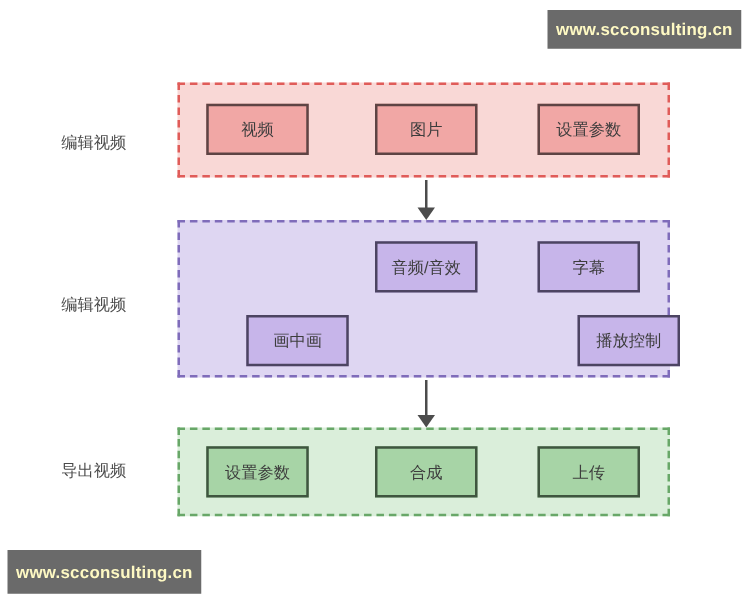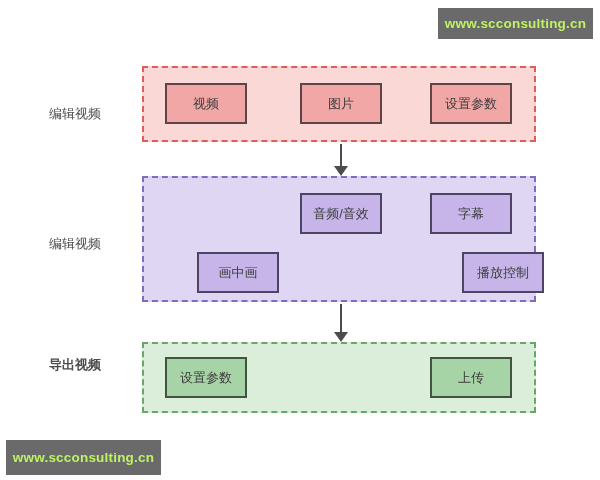--- a/index.html
+++ b/index.html
@@ -5,21 +5,21 @@
   * { margin: 0; padding: 0; box-sizing: border-box; }
   html, body { width: 600px; height: 480px; background: #ffffff; }
   body { font-family: "Liberation Sans", "DejaVu Sans", sans-serif; }
 
   .canvas { position: relative; width: 600px; height: 480px; background: #ffffff; overflow: hidden; }
 
   
   .watermark {
     position: absolute;
     background: var(--watermark-bg, #6a6a6a);
-    color: #bef264;
+    color: #fef9c3;
     font-weight: bold;
     font-size: 13.5px;
     display: flex;
     align-items: center;
     justify-content: center;
     letter-spacing: 0.2px;
   }
   .wm-top    { top: 8px;  right: 7px; width: 155px; height: 31px; }
   .wm-bottom { top: 440px; left: 6px; width: 155px; height: 35px; }
 
@@ -27,21 +27,21 @@
   .stage-label {
     position: absolute;
     left: 49px;
     width: 60px;
     font-size: 13px;
     color: #4a4a4a;
     white-space: nowrap;
   }
   .lbl-import { top: 105px; }
   .lbl-edit   { top: 235px; }
-  .lbl-export { top: 356px; font-weight: bold; }
+  .lbl-export { top: 368px; }
 
   
   .container {
     position: absolute;
     left: 142px;
     width: 394px;
     border: 2px dashed #999;
     padding-left: 16px;
   }
   .c-red    { top: 66px;  height: 76px;  background: var(--red-container-bg, #f9d8d6);    border-color: var(--red-container-border, #e05c59); }
@@ -118,18 +118,19 @@
     <div class="node r2 col3">播放控制</div>
   </div>
 
   <div class="arrow arrow-2">
     <span class="shaft"></span>
     <span class="head"></span>
   </div>
 
   <div class="container c-green">
     <div class="node col1">设置参数</div>
+    <div class="node col2">合成</div>
     <div class="node col3">上传</div>
   </div>
 
   <div class="watermark wm-bottom">www.scconsulting.cn</div>
 
 </div>
 
 </body></html>

